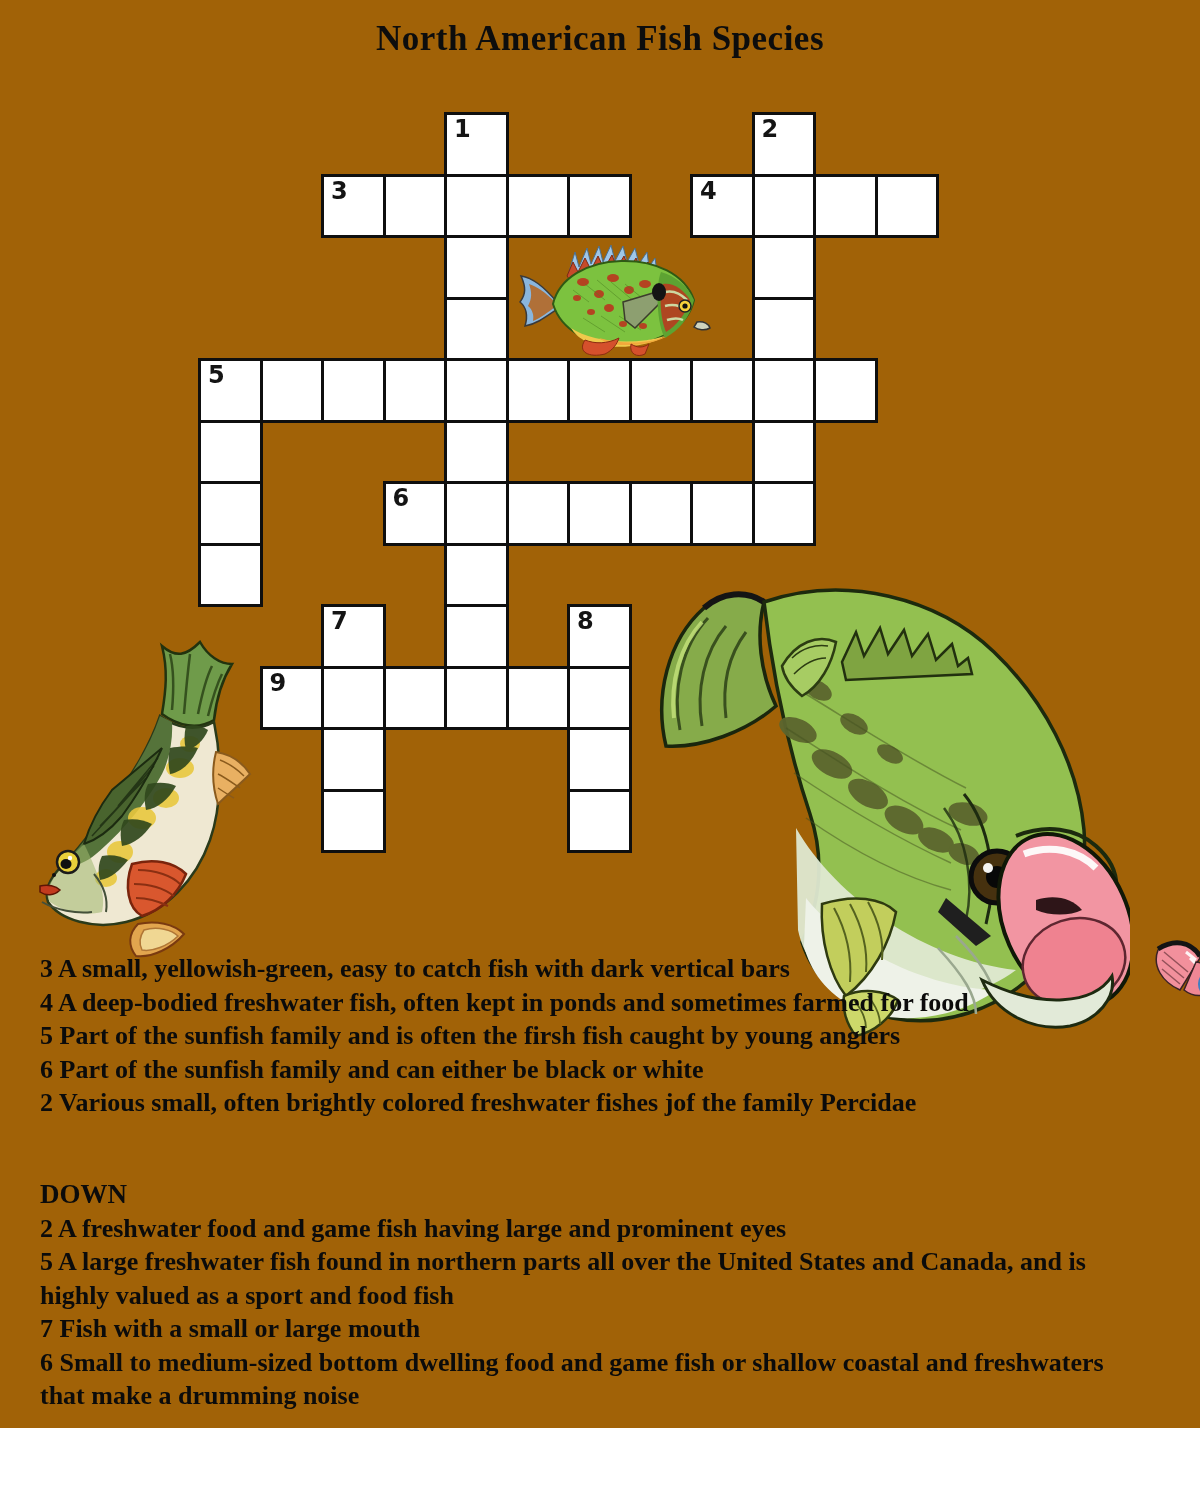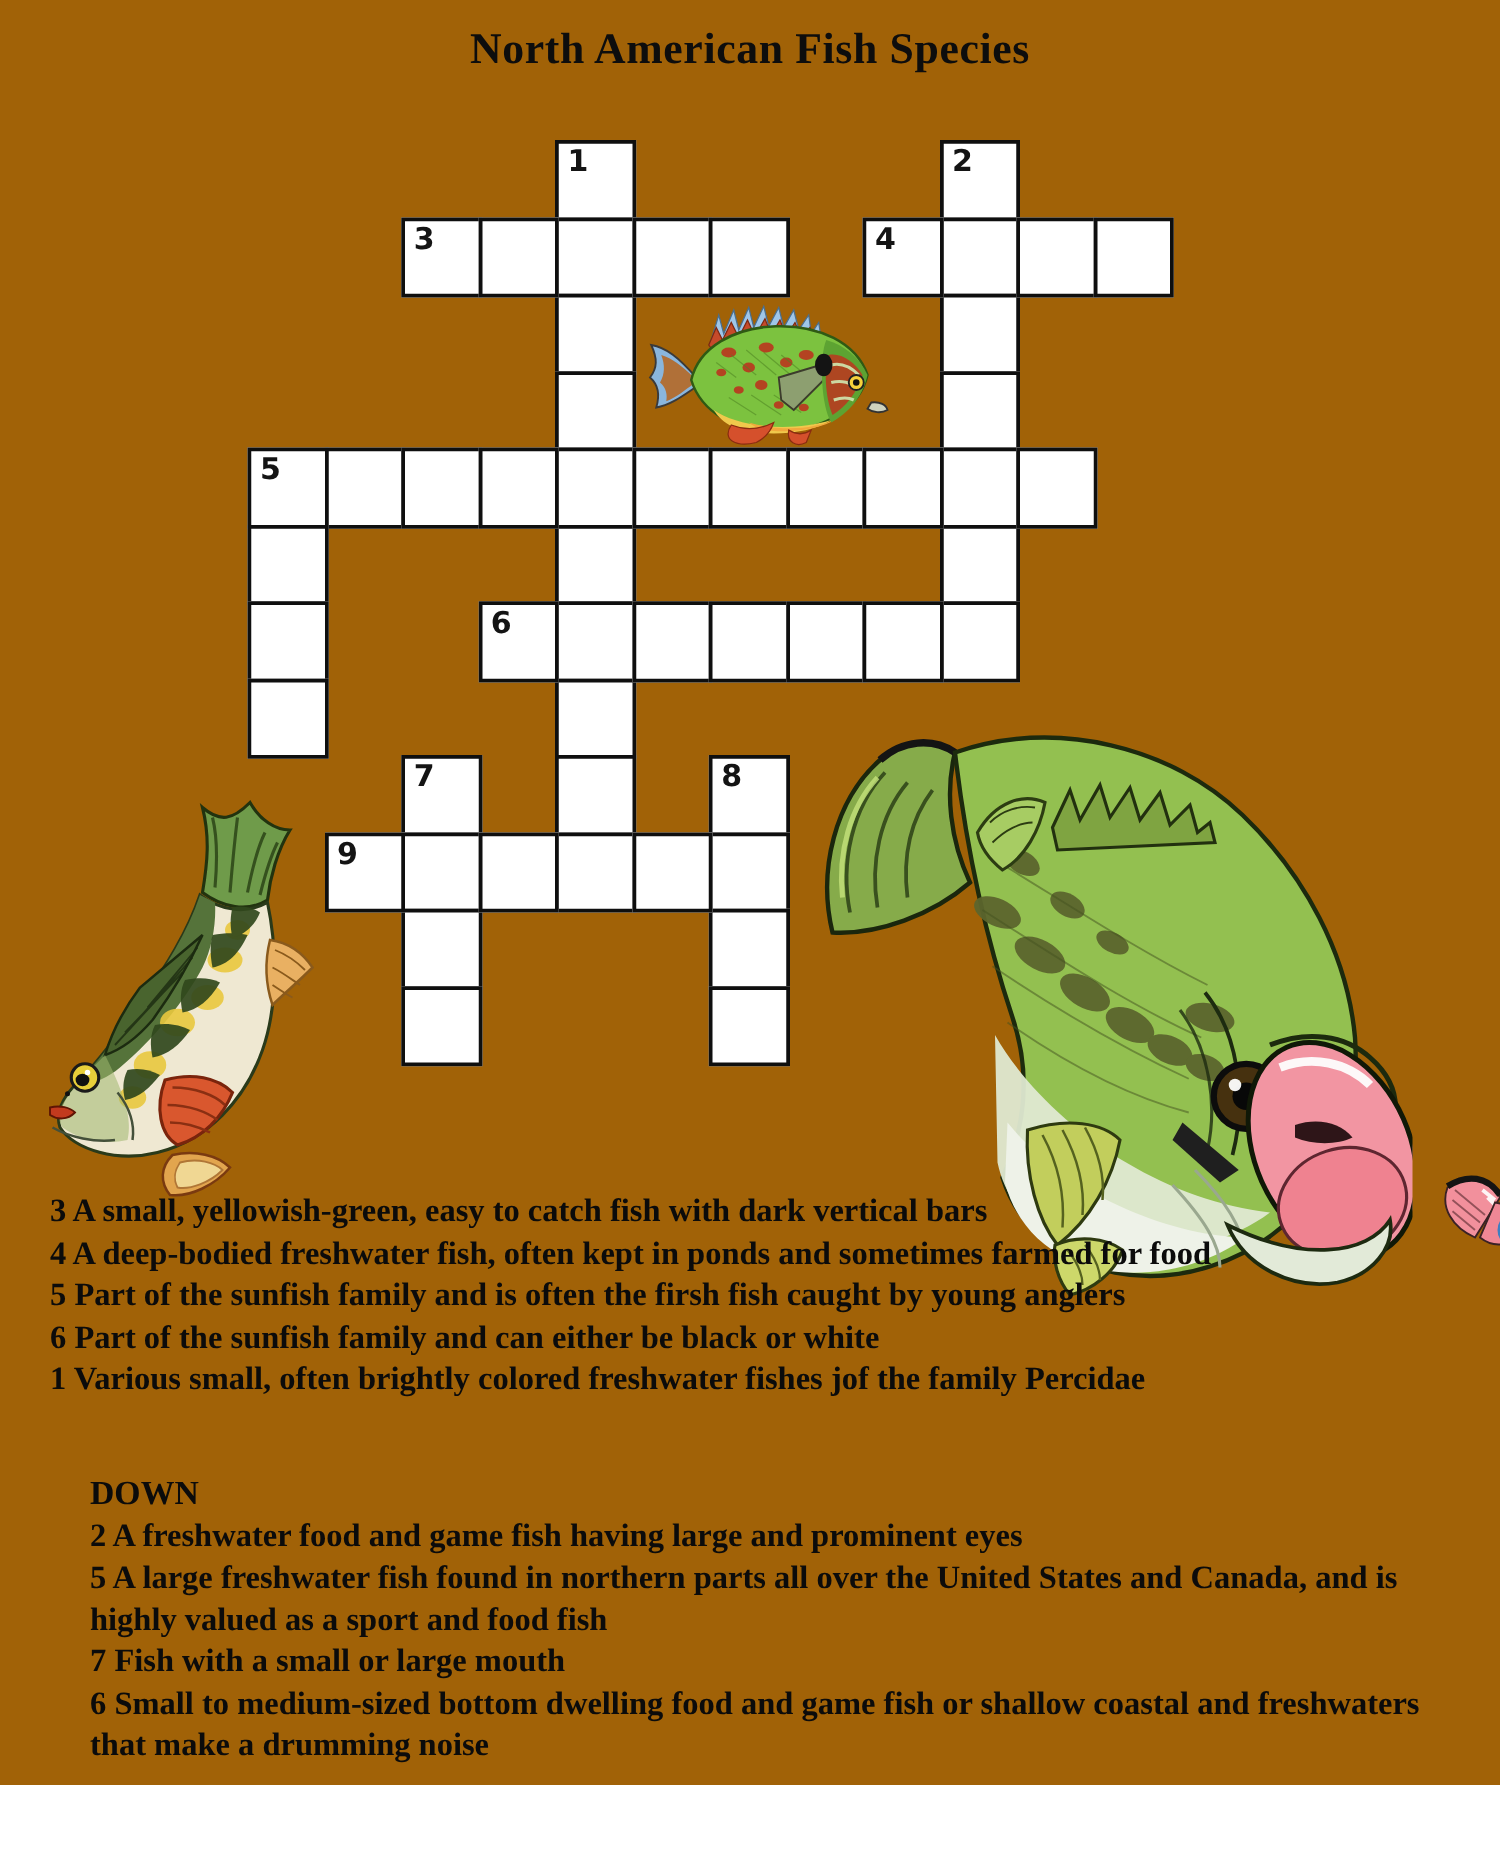--- a/index.html
+++ b/index.html
@@ -12,21 +12,21 @@
   .cell{position:absolute;box-sizing:border-box;background:#ffffff;border:3px solid #0f0f0f;}
   .cellnum{position:absolute;top:1px;left:7px;
            font:700 24px/1.1 "DejaVu Sans",sans-serif;color:#141414;}
   
   .fish{position:absolute;z-index:2;}
   
   .clues{position:absolute;left:40px;z-index:3;color:#0b0b0b;}
   .clues .heading{font:700 27px/33.5px "Liberation Serif",serif;}
   .clues .line{font:700 26px/33.5px "Liberation Serif",serif;white-space:nowrap;}
   .across-block{top:952px;}
-  .down-block{top:1178px;margin-left:32px;}
+  .down-block{top:1178px;}
   
   .logo{position:absolute;left:24px;top:1432px;z-index:3;
         font:700 41px/1.1 "DejaVu Sans",sans-serif;letter-spacing:1px;color:#ffffff;
         -webkit-text-stroke:2px #157a80;
         text-shadow:0 0 2px #2aa0a5,0 0 6px #59bcc0,0 0 10px #9fd9da;}
   .site{position:absolute;right:26px;top:1434px;z-index:3;
         font:700 27px/1.1 "DejaVu Sans",sans-serif;color:#0c0c0c;letter-spacing:-.5px;}
 </style>
 </head>
 <body>
@@ -255,21 +255,21 @@
     <path d="M40,22 L48,30 M36,16 L46,24" stroke="#ffffff" stroke-width="3" opacity="0.9"></path>
     <path d="M46,26 C60,28 68,38 67,50 C58,62 44,62 34,54 Z" fill="#ef8795" stroke="#3a2225" stroke-width="1.5"></path>
     <ellipse cx="58" cy="48" rx="10" ry="12" fill="#3f7fc1"></ellipse>
   </svg>
 
   <div class="clues across-block">
     <div class="line">3 A small, yellowish-green, easy to catch fish with dark vertical bars</div>
     <div class="line">4 A deep-bodied freshwater fish, often kept in ponds and sometimes farmed for food</div>
     <div class="line">5 Part of the sunfish family and is often the firsh fish caught by young anglers</div>
     <div class="line">6 Part of the sunfish family and can either be black or white</div>
-    <div class="line">1 Various small, often brightly colored freshwater fishes jof the family Percidae</div>
+    <div class="line">2 Various small, often brightly colored freshwater fishes jof the family Percidae</div>
   </div>
 
   <div class="clues down-block">
     <div class="heading">DOWN</div>
     <div class="line">2 A freshwater food and game fish having large and prominent eyes</div>
     <div class="line">5 A large freshwater fish found in northern parts all over the United States and Canada, and is</div>
     <div class="line">highly valued as a sport and food fish</div>
     <div class="line">7 Fish with a small or large mouth</div>
     <div class="line">6 Small to medium-sized bottom dwelling food and game fish or shallow coastal and freshwaters</div>
     <div class="line">that make a drumming noise</div>

